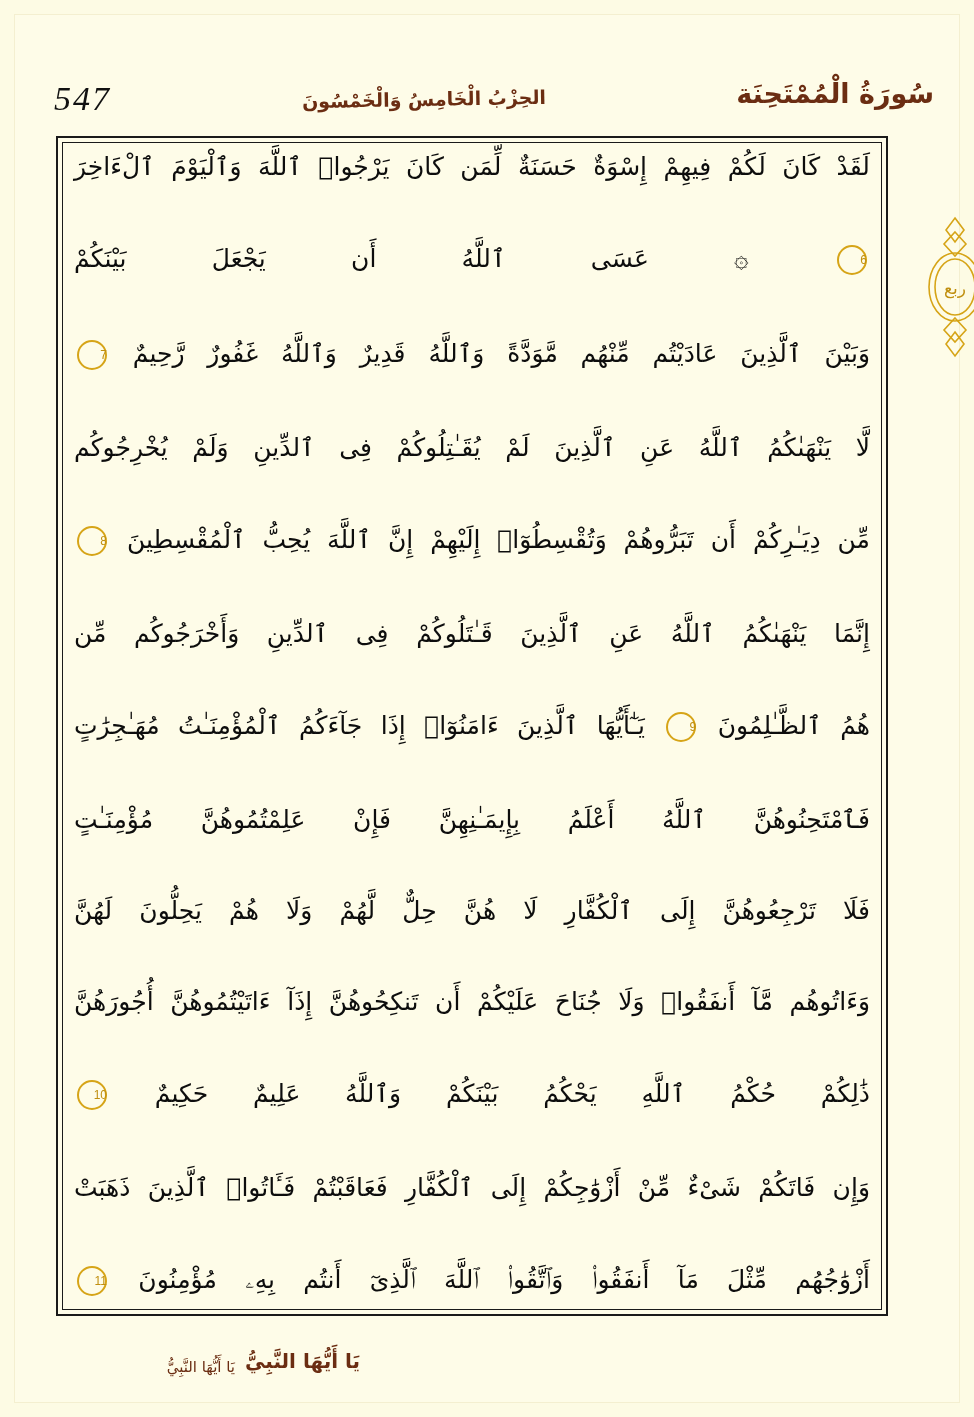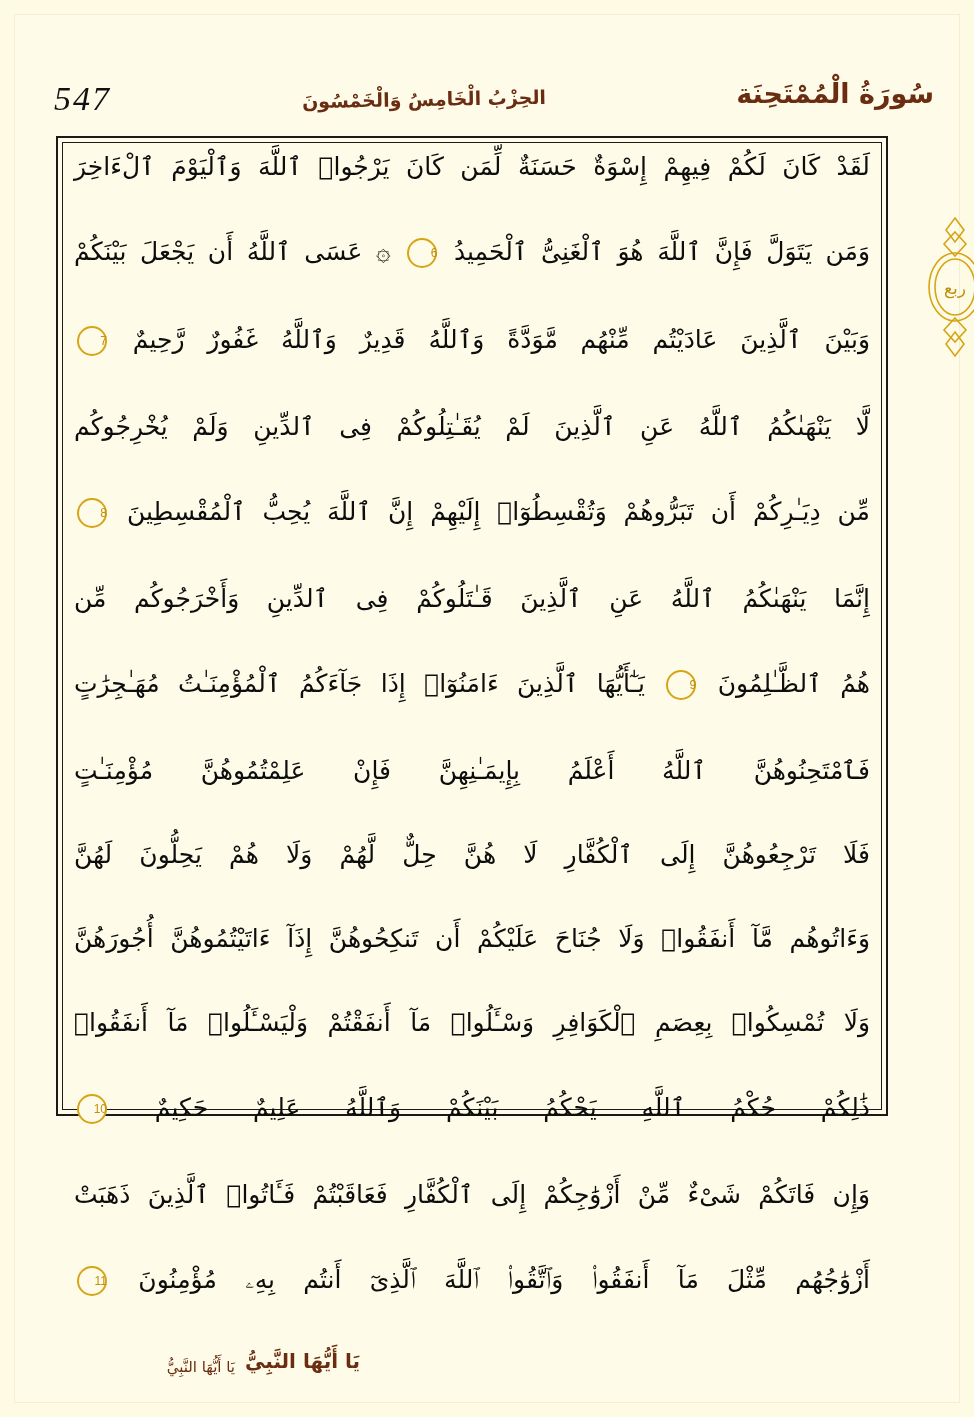--- a/index.html
+++ b/index.html
@@ -68,21 +68,21 @@
     letter-spacing: 2px;
     transform: translateY(2px);
   }
 
   
   .frame {
     position: absolute;
     left: 42px;
     top: 122px;
     width: 832px;
-    height: 980px;
+    height: 1180px;
     border: 2px solid #1a1a1a;
     box-sizing: border-box;
     background: transparent;
   }
   .frame-inner {
     position: absolute;
     left: 4px; top: 4px; right: 4px; bottom: 4px;
     border: 1px solid #1a1a1a;
     box-sizing: border-box;
   }
@@ -208,21 +208,20 @@
     <div class="frame">
       <div class="frame-inner"></div>
 
       <div class="lines">
 
         <div class="aline">
           <span>لَقَدْ كَانَ لَكُمْ فِيهِمْ إِسْوَةٌ حَسَنَةٌ لِّمَن كَانَ يَرْجُوا۟ ٱللَّهَ وَٱلْيَوْمَ ٱلْءَاخِرَ</span>
         </div>
 
         <div class="aline">
-          <span>وَمَن يَتَوَلَّ فَإِنَّ ٱللَّهَ هُوَ ٱلْغَنِىُّ ٱلْحَمِيدُ</span>
           <span class="ayah-mark">
             <span class="circle"></span>
             <span class="num">6</span>
           </span>
           <span>۞ عَسَى ٱللَّهُ أَن يَجْعَلَ بَيْنَكُمْ</span>
         </div>
 
         <div class="aline">
           <span>وَبَيْنَ ٱلَّذِينَ عَادَيْتُم مِّنْهُم مَّوَدَّةً وَٱللَّهُ قَدِيرٌ وَٱللَّهُ غَفُورٌ رَّحِيمٌ</span>
           <span class="ayah-mark">
@@ -262,23 +261,20 @@
         </div>
 
         <div class="aline">
           <span>فَلَا تَرْجِعُوهُنَّ إِلَى ٱلْكُفَّارِ لَا هُنَّ حِلٌّ لَّهُمْ وَلَا هُمْ يَحِلُّونَ لَهُنَّ</span>
         </div>
 
         <div class="aline">
           <span>وَءَاتُوهُم مَّآ أَنفَقُوا۟ وَلَا جُنَاحَ عَلَيْكُمْ أَن تَنكِحُوهُنَّ إِذَآ ءَاتَيْتُمُوهُنَّ أُجُورَهُنَّ</span>
         </div>
 
-        <div class="aline">
-          <span>وَلَا تُمْسِكُوا۟ بِعِصَمِ ٱلْكَوَافِرِ وَسْـَٔلُوا۟ مَآ أَنفَقْتُمْ وَلْيَسْـَٔلُوا۟ مَآ أَنفَقُوا۟</span>
-        </div>
 
         <div class="aline">
           <span>ذَٰلِكُمْ حُكْمُ ٱللَّهِ يَحْكُمُ بَيْنَكُمْ وَٱللَّهُ عَلِيمٌ حَكِيمٌ</span>
           <span class="ayah-mark">
             <span class="circle"></span>
             <span class="num">10</span>
           </span>
         </div>
 
         <div class="aline">

